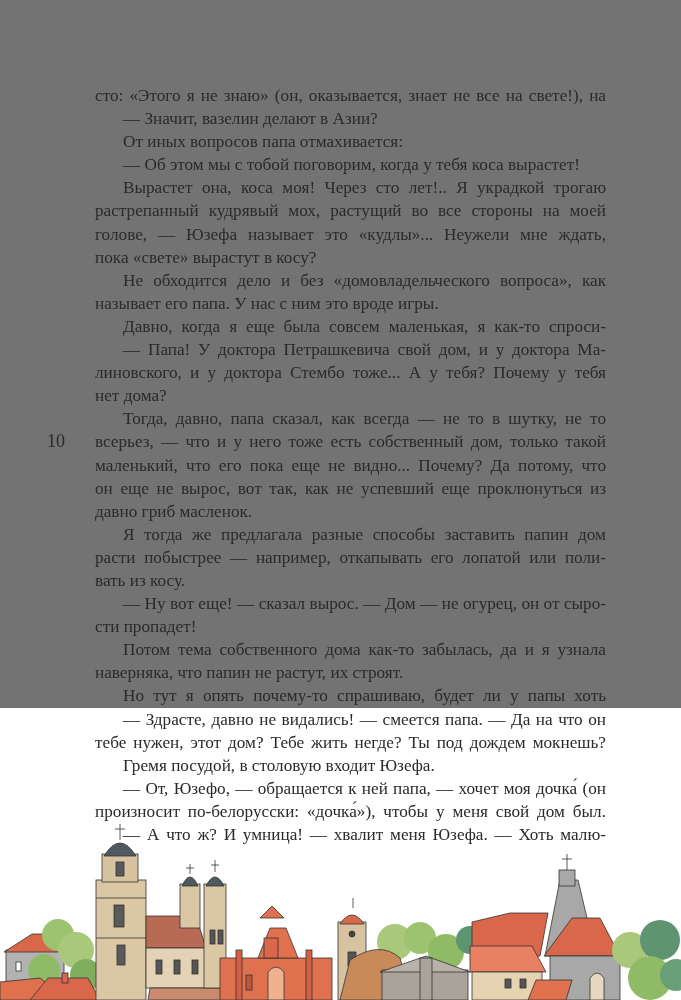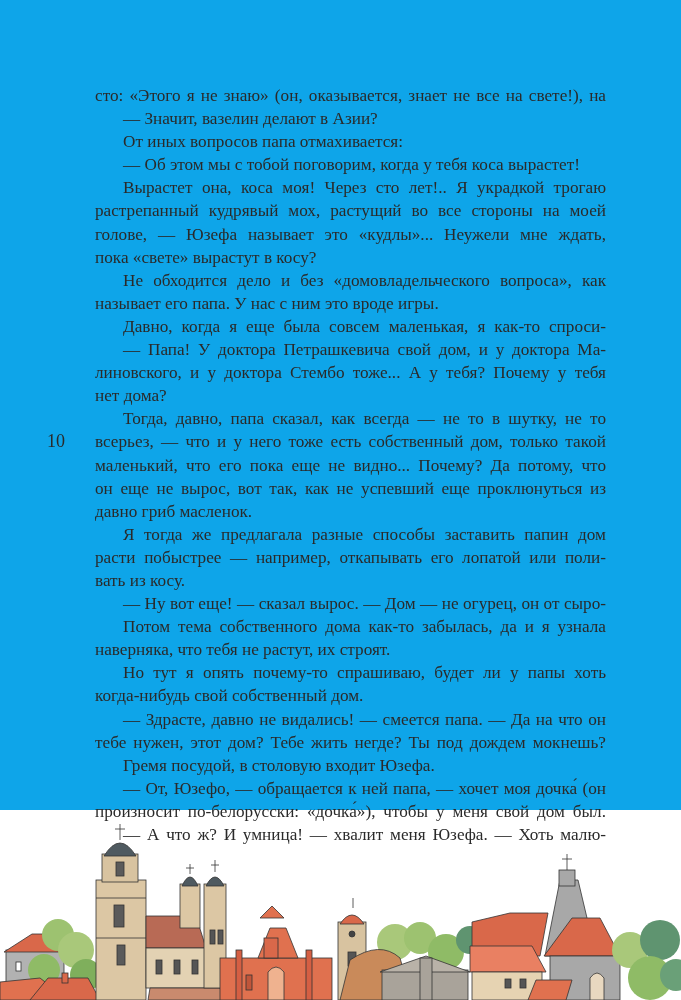--- a/index.html
+++ b/index.html
@@ -1,17 +1,17 @@
 <!DOCTYPE html>
 <html><head>
 <meta charset="utf-8">
 <style>
   html, body { margin:0; padding:0; background:#ffffff; }
   body { width:681px; height:1000px; position:relative; overflow:hidden; }
-  .page { position:absolute; left:0; top:0; width:681px; height:810px; background:#0ea5e9; }
+  .page { position:absolute; left:0; top:0; width:681px; height:708px; background:#737373; }
   .text {
     position:absolute; left:95px; top:84px; width:511px;
     font-family:"Liberation Serif","DejaVu Serif",serif;
     font-size:17.2px; line-height:23.1px; color:#2a2a2a;
   }
   .line { display:block; white-space:nowrap; text-align:justify; text-align-last:justify; height:23.1px; }
   .line.last { text-align-last:left; }
   .line.indent { padding-left:28px; }
   .lineno {
     position:absolute; left:47px; top:430px;
@@ -41,24 +41,24 @@
       <span class="line last">нет дома?</span>
       <span class="line indent">Тогда, давно, папа сказал, как всегда — не то в шутку, не то</span>
       <span class="line">всерьез, — что и у него тоже есть собственный дом, только такой</span>
       <span class="line">маленький, что его пока еще не видно... Почему? Да потому, что</span>
       <span class="line">он еще не вырос, вот так, как не успевший еще проклюнуться из</span>
       <span class="line last">давно гриб масленок.</span>
       <span class="line indent">Я тогда же предлагала разные способы заставить папин дом</span>
       <span class="line">расти побыстрее — например, откапывать его лопатой или поли-</span>
       <span class="line last">вать из косу.</span>
       <span class="line indent">— Ну вот еще! — сказал вырос. — Дом — не огурец, он от сыро-</span>
+      <span class="line last">сти пропадет!</span>
       <span class="line indent">Потом тема собственного дома как-то забылась, да и я узнала</span>
-      <span class="line last">наверняка, что тебя не растут, их строят.</span>
+      <span class="line last">наверняка, что папин не растут, их строят.</span>
       <span class="line indent">Но тут я опять почему-то спрашиваю, будет ли у папы хоть</span>
-      <span class="line last">когда-нибудь свой собственный дом.</span>
       <span class="line indent">— Здрасте, давно не видались! — смеется папа. — Да на что он</span>
       <span class="line">тебе нужен, этот дом? Тебе жить негде? Ты под дождем мокнешь?</span>
       <span class="line indent last">Гремя посудой, в столовую входит Юзефа.</span>
       <span class="line indent">— От, Юзефо, — обращается к ней папа, — хочет моя дочка́ (он</span>
       <span class="line">произносит по-белорусски: «дочка́»), чтобы у меня свой дом был.</span>
       <span class="line indent">— А что ж? И умница! — хвалит меня Юзефа. — Хоть малю-</span>
     </div>
   <div class="lineno">10</div>
 
   <svg class="illus" viewBox="0 0 681 190" xmlns="http://www.w3.org/2000/svg">

